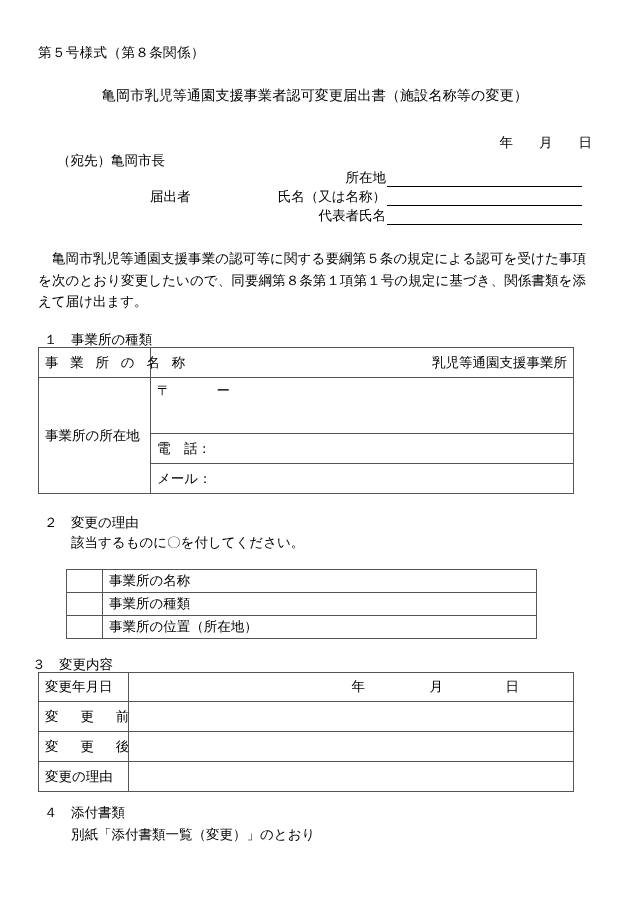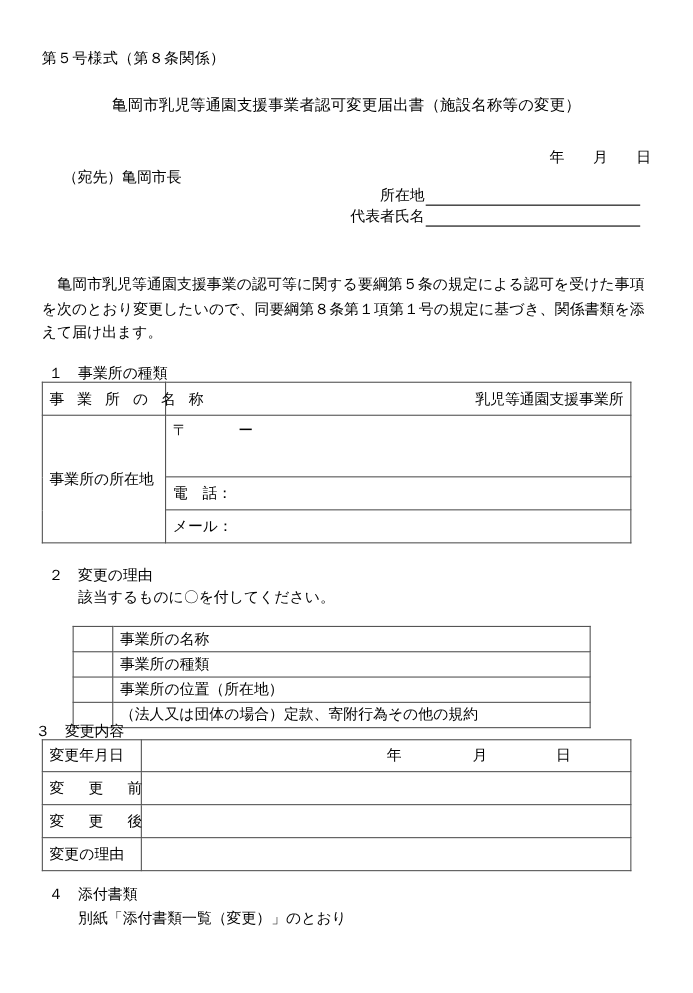--- a/index.html
+++ b/index.html
@@ -180,20 +180,25 @@
   </div>
 
   <div class="addressee">（宛先）亀岡市長</div>
 
   <div class="submitter">
     <div class="submitter-row sr-1">
       <span class="submitter-tag"></span>
       <span class="submitter-label">所在地</span>
       <span class="submitter-rule"></span>
     </div>
+    <div class="submitter-row sr-2">
+      <span class="submitter-tag">届出者</span>
+      <span class="submitter-label">氏名（又は名称）</span>
+      <span class="submitter-rule"></span>
+    </div>
     <div class="submitter-row sr-3">
       <span class="submitter-tag"></span>
       <span class="submitter-label">代表者氏名</span>
       <span class="submitter-rule"></span>
     </div>
   </div>
 
   <div class="body-para">亀岡市乳児等通園支援事業の認可等に関する要綱第５条の規定による認可を受けた事項を次のとおり変更したいので、同要綱第８条第１項第１号の規定に基づき、関係書類を添えて届け出ます。</div>
 
   <div class="sec-head" style="left:44px; top:331px;">
@@ -245,24 +250,20 @@
         <td>事業所の名称</td>
       </tr>
       <tr>
         <td style="height:23px;"></td>
         <td>事業所の種類</td>
       </tr>
       <tr>
         <td style="height:23px;"></td>
         <td>事業所の位置（所在地）</td>
       </tr>
-      <tr>
-        <td style="height:23px;"></td>
-        <td>（法人又は団体の場合）定款、寄附行為その他の規約</td>
-      </tr>
     </tbody>
   </table>
 
   <div class="sec-head" style="left:32px; top:656px;">
     <span class="num">３</span><span>変更内容</span>
   </div>
 
   <table class="form-table" id="table-change">
     <colgroup>
         <col class="c1">

